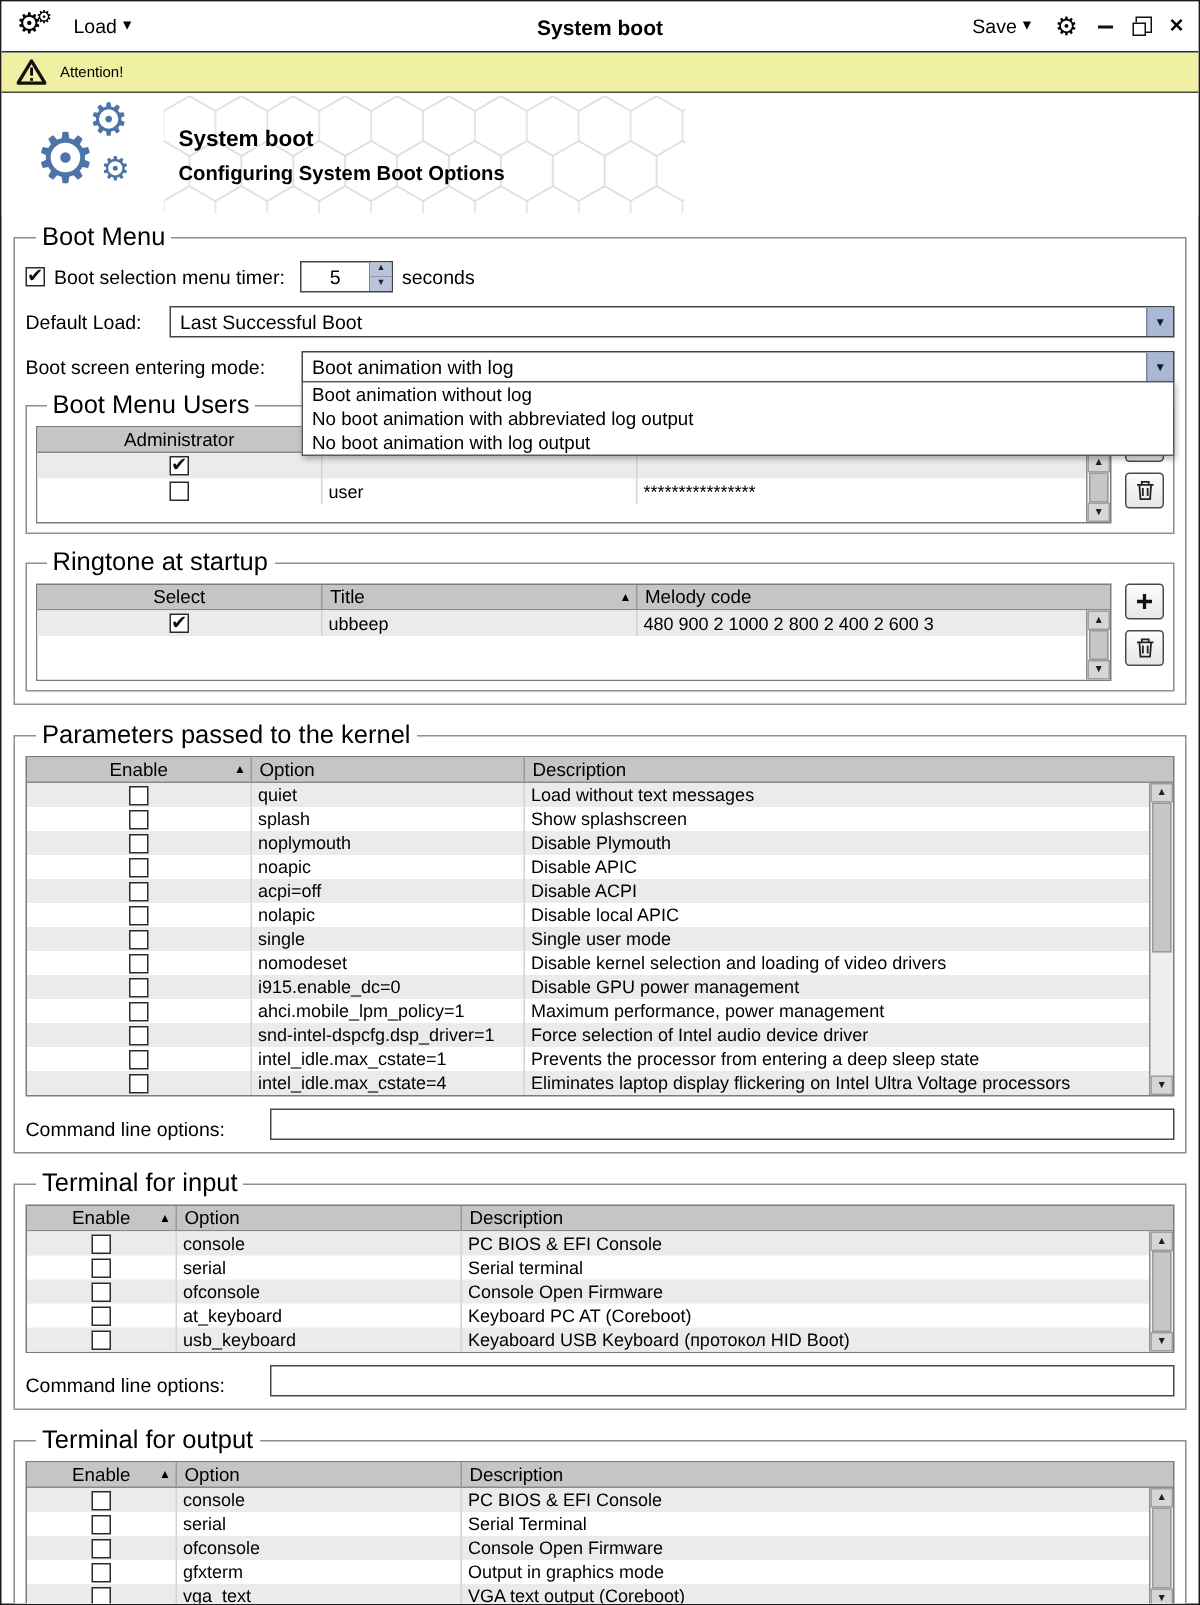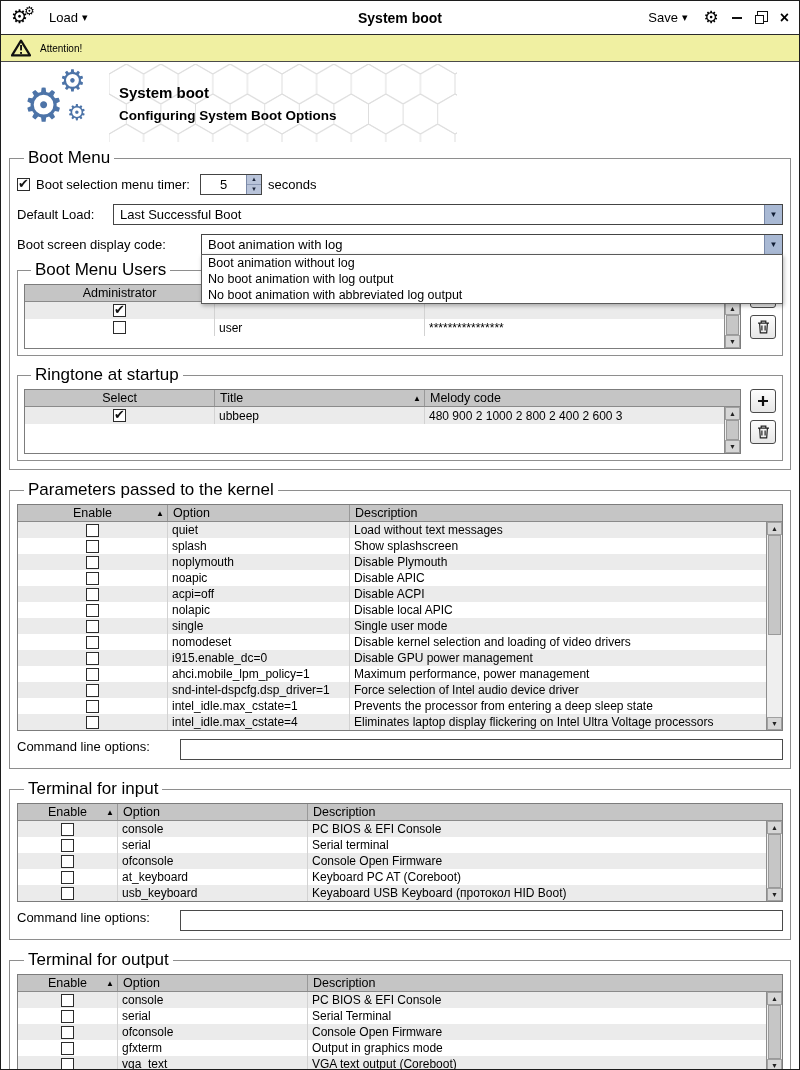--- a/index.html
+++ b/index.html
@@ -100,21 +100,21 @@
   .sb-btn { height:13px; flex:0 0 13px; background:#d6d6d6; border:1px solid #a0a0a0; font-size:7px; display:flex; align-items:center; justify-content:center; color:#222; }
   .sb-track { flex:1; position:relative; }
   .sb-thumb { position:absolute; left:1px; right:1px; top:0; height:100%; background:#c6c6c6; border:1px solid #9a9a9a; }
   .sb-thumb.half { height:55%; }
 
   
   .side-btns { display:flex; flex-direction:column; gap:7px; margin-left:9px; }
   .icon-btn { width:26px; height:24px; border:1px solid #4a4a4a; border-radius:3px; background:linear-gradient(#fdfdfd,#e6e6e6); display:flex; align-items:center; justify-content:center; cursor:pointer; padding:0; }
 
   
-  .cmdline { display:flex; align-items:flex-start; gap:8px; margin-top:8px; font-size:13px; }
+  .cmdline { display:flex; align-items:flex-end; gap:8px; margin-top:8px; font-size:13px; }
   .cmdline label { flex:0 0 155px; }
   .cmdline input { flex:1; height:21px; border:1px solid #4a4a4a; font-family:inherit; font-size:13px; padding:0 4px; background:#fff; }
 </style>
 </head>
 <body>
 
 <div class="window">
 
   <div class="titlebar">
     <span class="app-icon">
@@ -193,29 +193,29 @@
 
     <div class="frow">
       <label class="lbl w90">Default Load:</label>
       <div class="combo grow">
         <span class="combo-val">Last Successful Boot</span>
         <span class="combo-btn">▼</span>
       </div>
     </div>
 
     <div class="frow rel">
-      <label class="lbl w178">Boot screen display code:</label>
+      <label class="lbl w178">Boot screen entering mode:</label>
       <div class="combo grow">
         <span class="combo-val">Boot animation with log</span>
         <span class="combo-btn">▼</span>
       </div>
       <div class="dd-list">
         <div class="dd-item">Boot animation without log</div>
+        <div class="dd-item">No boot animation with abbreviated log output</div>
         <div class="dd-item">No boot animation with log output</div>
-        <div class="dd-item">No boot animation with abbreviated log output</div>
       </div>
     </div>
 
     <fieldset class="inner">
       <legend>Boot Menu Users</legend>
       <div class="tbl-wrap">
         <div class="tbl grow">
           <div class="thead ugrid">
             <div class="hc center">Administrator</div>
             <div class="hc"></div>

